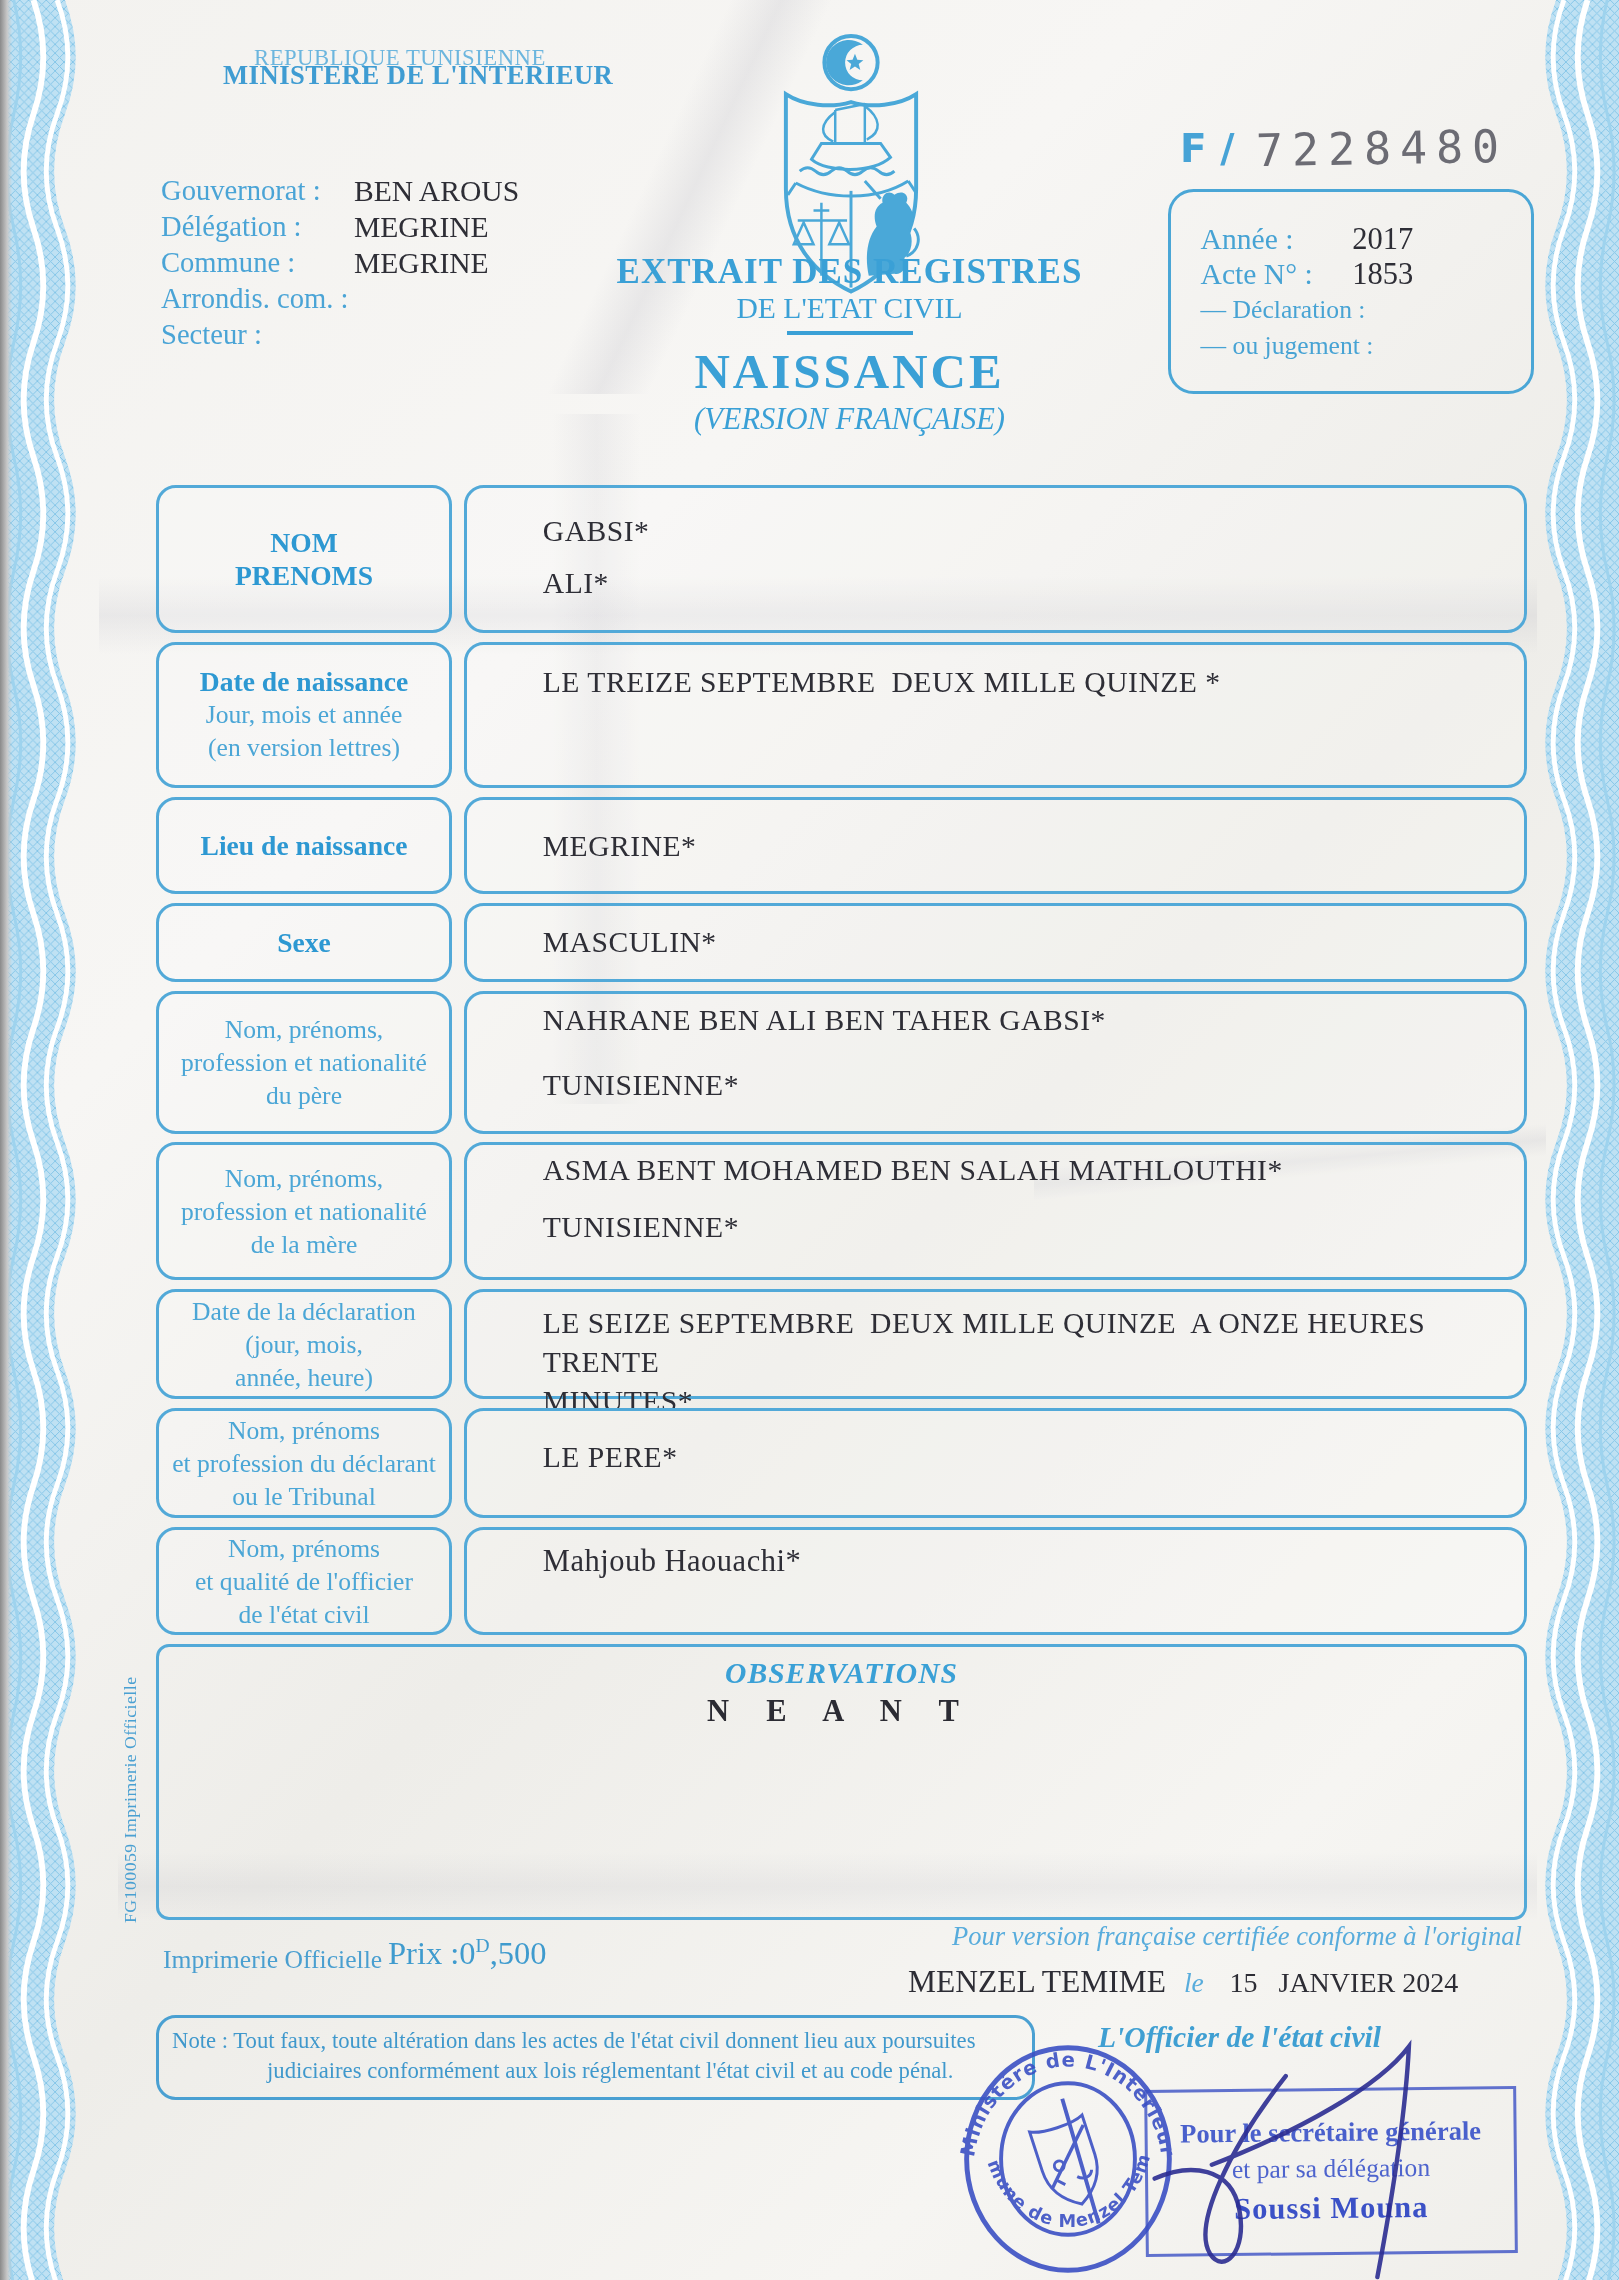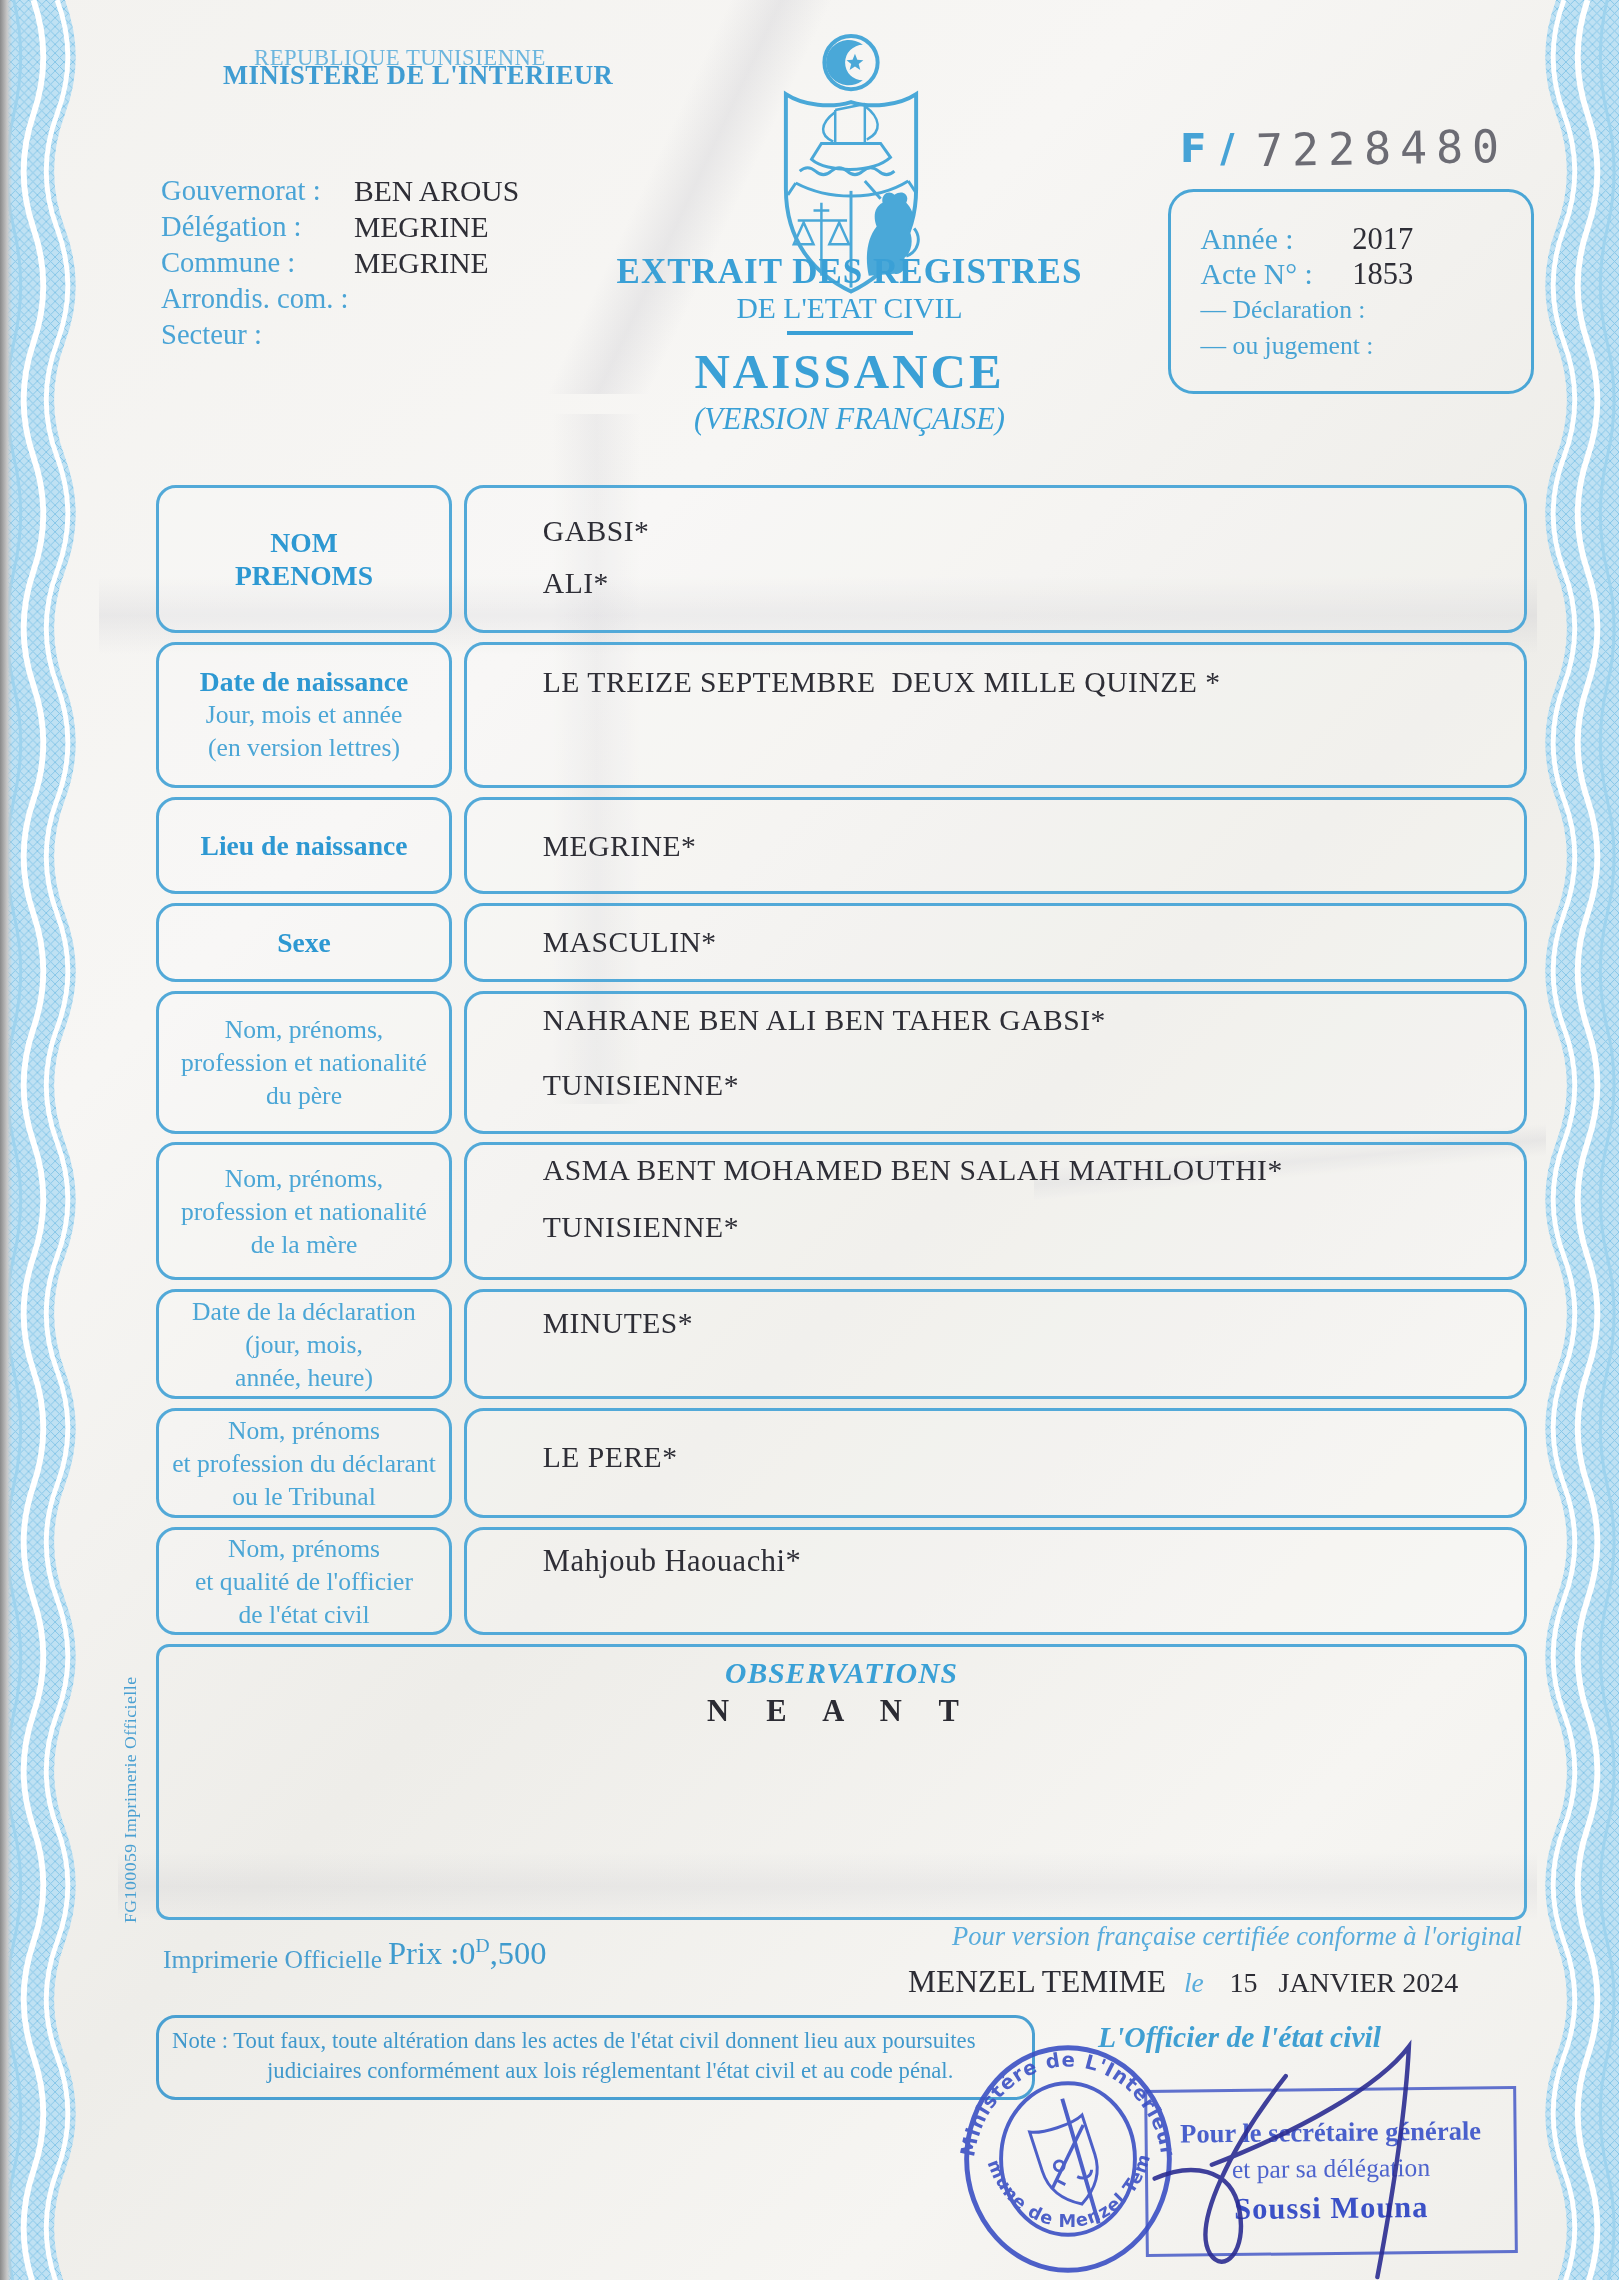--- a/index.html
+++ b/index.html
@@ -262,20 +262,21 @@
       </div>
     </div>
 
     <div class="row r6">
       <div class="cell label">
         <span class="lbl">Date de la déclaration</span>
         <span class="lbl">(jour, mois,</span>
         <span class="lbl">année, heure)</span>
       </div>
       <div class="cell value">
+        <span class="val pre">LE SEIZE SEPTEMBRE  DEUX MILLE QUINZE  A ONZE HEURES TRENTE</span>
         <span class="val pre">MINUTES*</span>
       </div>
     </div>
 
     <div class="row r7">
       <div class="cell label">
         <span class="lbl">Nom, prénoms</span>
         <span class="lbl">et profession du déclarant</span>
         <span class="lbl">ou le Tribunal</span>
       </div>

